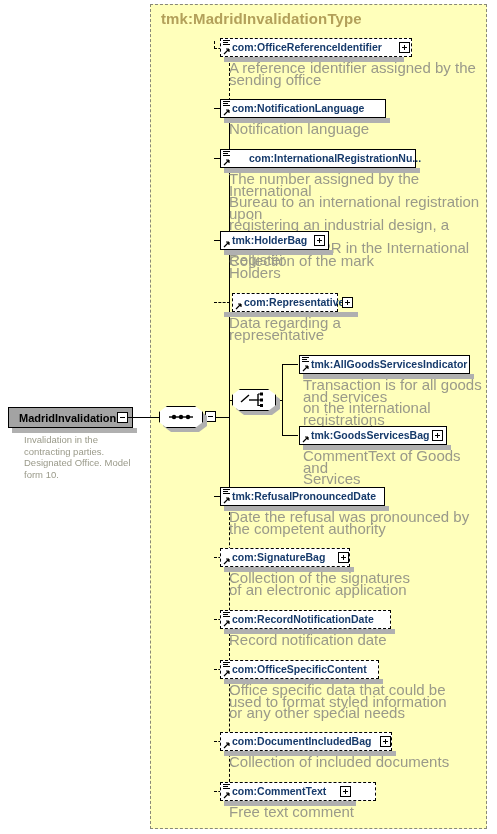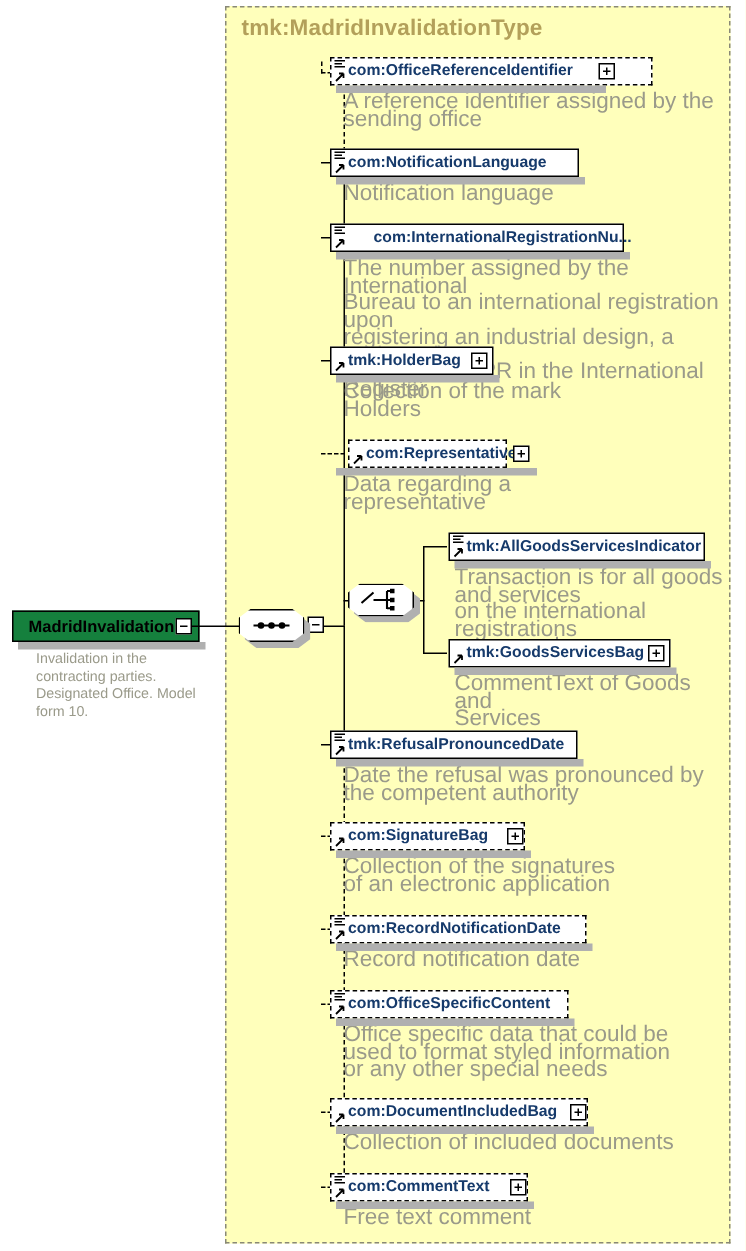--- a/index.html
+++ b/index.html
@@ -137,21 +137,21 @@
     line-height: 11.5px;
     white-space: pre-line;
   }
 
   
   .root-node {
     position: absolute;
     left: 8px;
     top: 407px;
     height: 21px;
-    background: #15803d;
+    background: #a3a3a3;
     border: 1.5px solid #000;
     box-sizing: border-box;
     display: flex;
     align-items: center;
     padding: 0 22px 0 10px;
   }
   .root-label {
     font-size: 11px;
     font-weight: bold;
     color: #000;
@@ -245,21 +245,21 @@
 
   <div class="line" style="left:229px; top:116px; width:1px; height:301px;"></div>
   <div class="line" style="left:229px; top:417px; width:1px; height:80px;"></div>
 
   <div class="vline-dash" style="left:229px; top:48px; height:68px;"></div>
   <div class="vline-dash" style="left:229px; top:497px; height:300px;"></div>
 
   <div class="hline-dash" style="left:214px; top:48px; width:16px;"></div>
   <div class="vline-dash" style="left:214px; top:41px; height:8px;"></div>
   <div class="node-shadow" style="left:224px; top:57px; width:180px; height:5px;"></div>
-  <div class="node opt" style="left:220px; top:38px; width:215px;">
+  <div class="node opt" style="left:220px; top:38px; width:192px;">
     <span class="anno-icon">
         <i></i>
         <i></i>
         <i></i>
       </span>
     <span class="arrow-icon">
       <svg width="8" height="8">
           <path d="M1,7 L6,2 M6,2 L3,2 M6,2 L6,5" stroke="#000" stroke-width="1.2" fill="none"></path>
         </svg>
     </span>
@@ -464,21 +464,21 @@
           <path d="M1,7 L6,2 M6,2 L3,2 M6,2 L6,5" stroke="#000" stroke-width="1.2" fill="none"></path>
         </svg>
     </span>
     <span class="node-label">com:DocumentIncludedBag</span>
   </div>
   <div class="expander plus" style="left:380px; top:736px;"></div>
   <div class="doc" style="left:229px; top:756px; width:250px;">Collection of included documents</div>
 
   <div class="hline-dash" style="left:214px; top:791px; width:16px;"></div>
   <div class="node-shadow" style="left:224px; top:801px; width:132px; height:5px;"></div>
-  <div class="node opt" style="left:220px; top:782px; width:132px;">
+  <div class="node opt" style="left:220px; top:782px; width:156px;">
     <span class="anno-icon">
         <i></i>
         <i></i>
         <i></i>
       </span>
     <span class="arrow-icon">
       <svg width="8" height="8">
           <path d="M1,7 L6,2 M6,2 L3,2 M6,2 L6,5" stroke="#000" stroke-width="1.2" fill="none"></path>
         </svg>
     </span>

